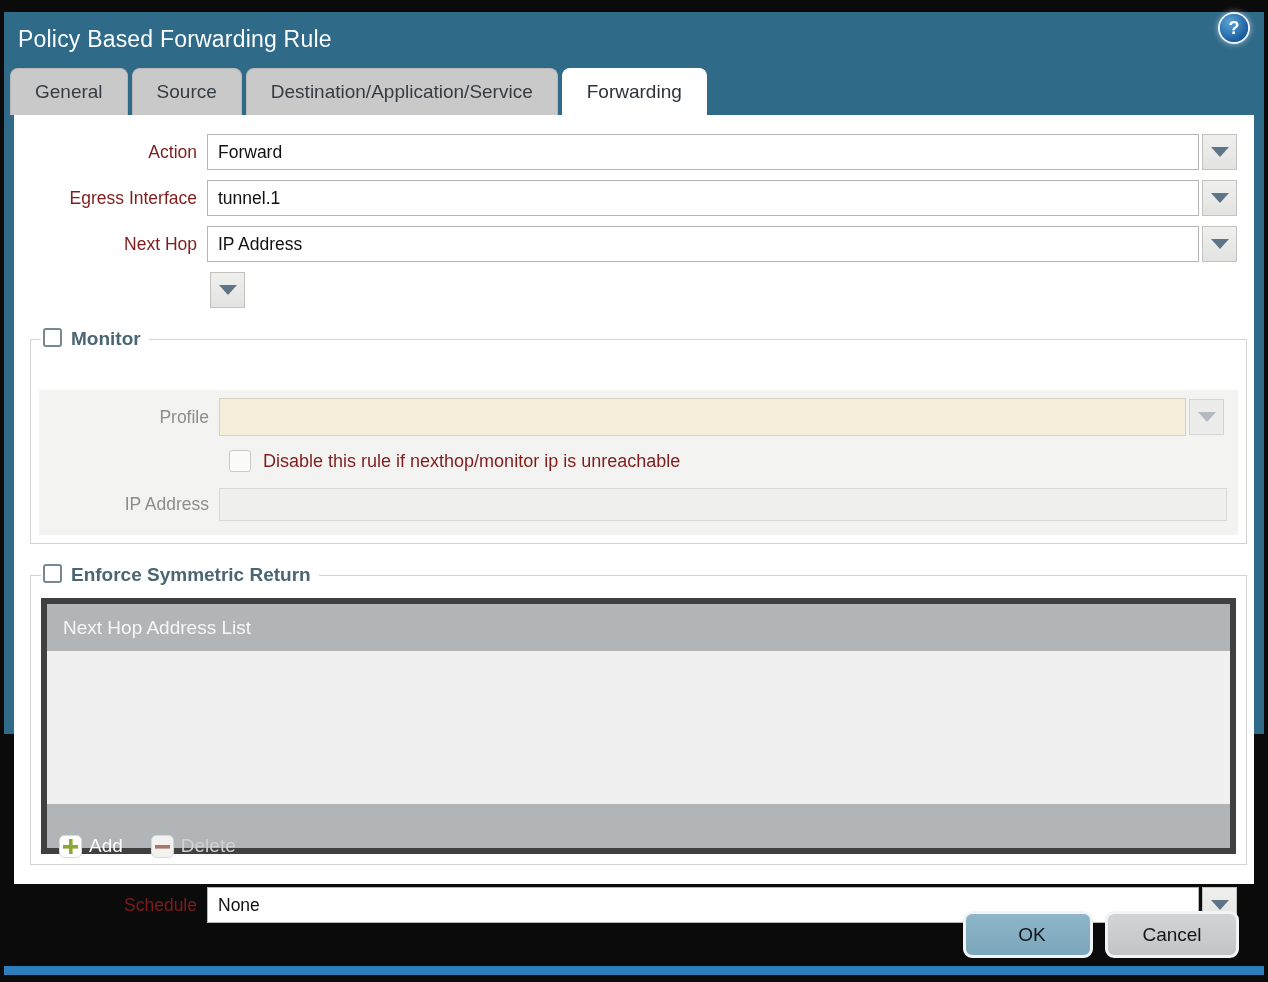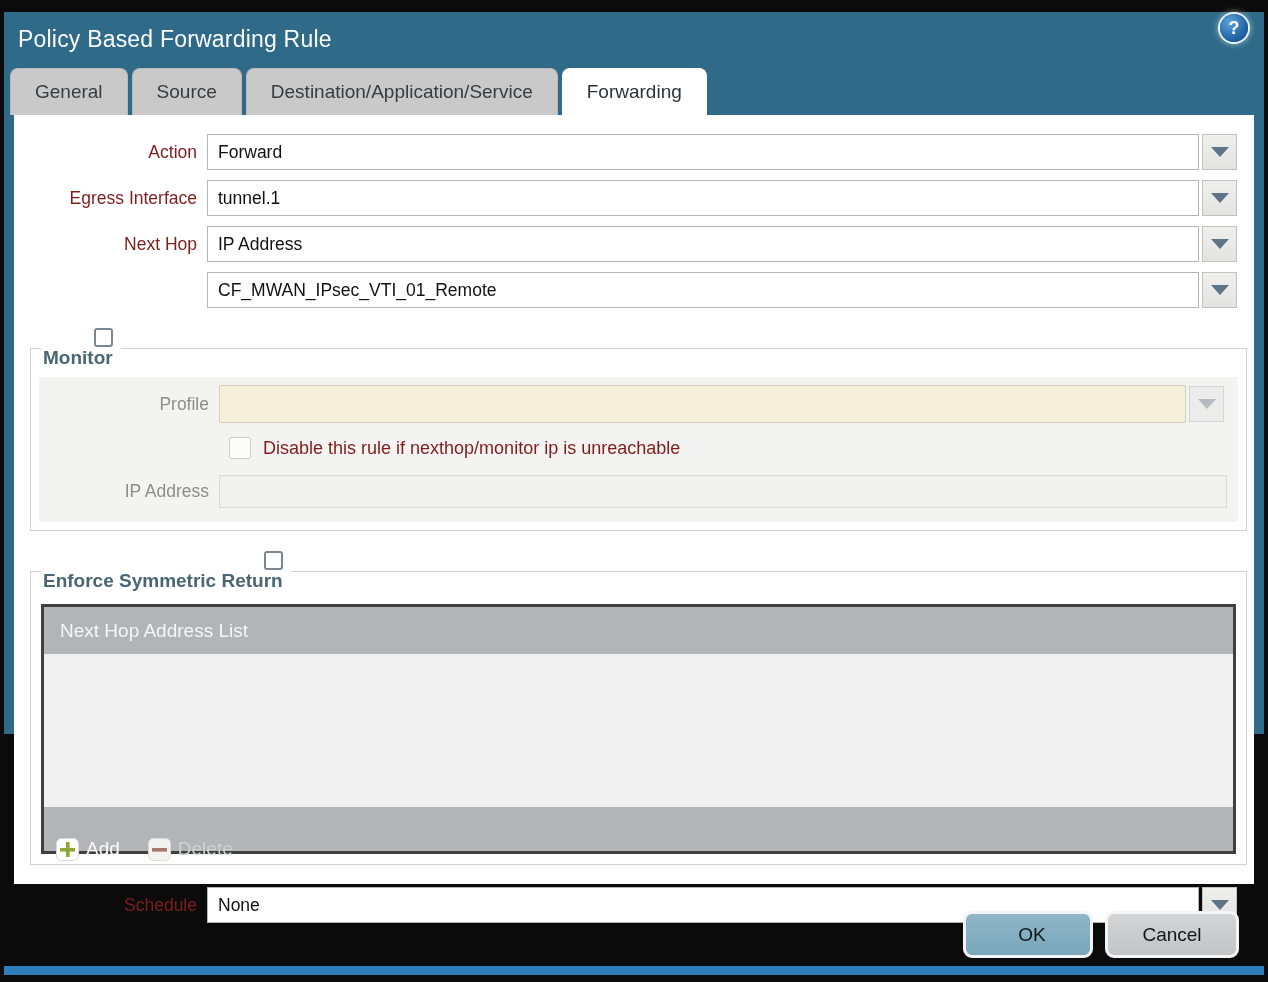--- a/index.html
+++ b/index.html
@@ -32,36 +32,36 @@
   .tinput { width:992px; height:36px; border:1px solid #b5b5b4; background:#fff; font-family:"Liberation Sans",sans-serif;
             font-size:17.5px; color:#111; padding:0 10px; outline:none; }
   .ddbtn { width:35px; height:36px; margin-left:3px; background:linear-gradient(#efefed,#e3e3e1);
            border:1px solid #c2c2c0; display:flex; align-items:center; justify-content:center; cursor:pointer; }
   .arrow { width:0; height:0; border-left:9px solid transparent; border-right:9px solid transparent; border-top:10px solid #5e7487; }
   .ddbtn.disabled { background:#ececea; border-color:#d4d4d2; cursor:default; }
   .ddbtn.disabled .arrow { border-top-color:#b4bac0; }
 
   
   fieldset { border:1px solid #d2d2d0; margin:20px 7px 0 16px; padding:8px; }
-  legend { display:flex; align-items:flex-end; padding:0 8px 0 2px; margin-left:2px;flex-direction:column; }
+  legend { display:flex; align-items:flex-start; gap:9px; padding:0 8px 0 2px; margin-left:2px; }
   .legend-text { font-size:19px; font-weight:bold; color:#4a6673; }
   .cbox { width:19px; height:19px; background:#fff; border:2px solid #788794; border-radius:3px; cursor:pointer; }
   .cbox.disabled { width:22px; height:22px; border:1px solid #c9c9c7; background:#fbfbfa; cursor:default; }
 
-  .gray-panel { background:#f3f3f1; padding:8px 4px 14px 0; }
+  .gray-panel { background:#f3f3f1; padding:8px 4px 14px 0;margin-top:32px; }
   .mrow { display:flex; align-items:center; }
   .mlabel { width:180px; text-align:right; padding-right:10px; font-size:17.5px; color:#8d8d8b; white-space:nowrap; }
   .profile-input { width:967px; height:38px; background:#f5eeda; border:1px solid #d6d0bd; font-size:17.5px; padding:0 10px; color:#555; }
   .disable-row { margin:14px 0 0 190px; display:flex; align-items:center; gap:12px; }
   .disable-label { font-size:18px; color:#7f1d1d; }
   .ip-input { width:1008px; height:33px; background:#f0f0ee; border:1px solid #d8d8d6; font-size:17.5px; padding:0 10px; color:#555; }
   .mrow.ip { margin-top:16px; }
 
   
-  .nh-table { margin:4px 2px 2px 2px; border:3px solid #404040; }
+  .nh-table { margin:4px 2px 2px 2px; border:6px solid #404040; }
   .nh-header { height:47px; background:#b1b5b7; display:flex; align-items:center; padding-left:16px;
                color:#f5f7f7; font-size:19px; }
   .nh-body { height:153px; background:#eff0ef; }
   .nh-footer { height:44px; background:#b1b5b7; display:flex; align-items:center; padding-left:12px; gap:28px; }
   .bar-btn { display:flex; align-items:center; gap:7px; background:none; border:none; cursor:pointer; font-family:"Liberation Sans",sans-serif;margin-top:40px; }
   .bar-btn .blabel { font-size:19px; color:#fbfcfc; }
   .bar-btn.disabled { cursor:default; }
   .bar-btn.disabled .blabel { color:#cdd2d2; }
 
   
@@ -107,21 +107,20 @@
       <div class="frow">
         <div class="flabel">Next Hop</div>
         <input class="tinput" value="IP Address" style="">
         <div class="ddbtn">
           <span class="arrow"></span>
         </div>
       </div>
 
       <div class="frow">
         <div class="flabel"></div>
-        <input class="tinput" value="CF_MWAN_IPsec_VTI_01_Remote" style="">
         <div class="ddbtn">
           <span class="arrow"></span>
         </div>
       </div>
 
       <fieldset>
         <legend>
           <span class="cbox"></span>
           <span class="legend-text">Monitor</span>
         </legend>

